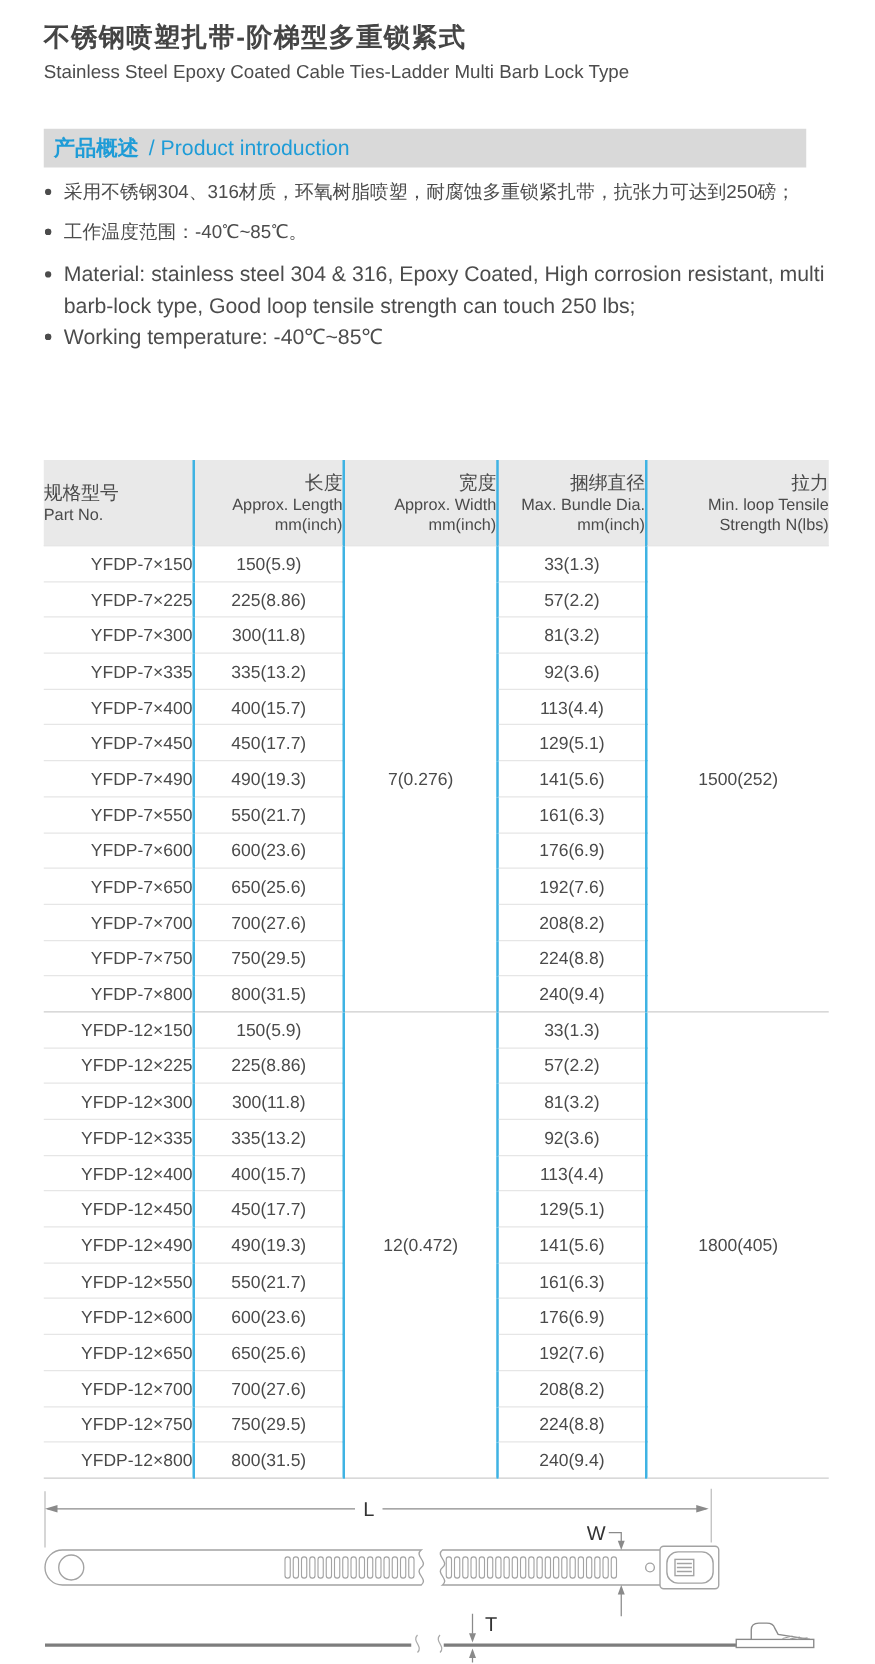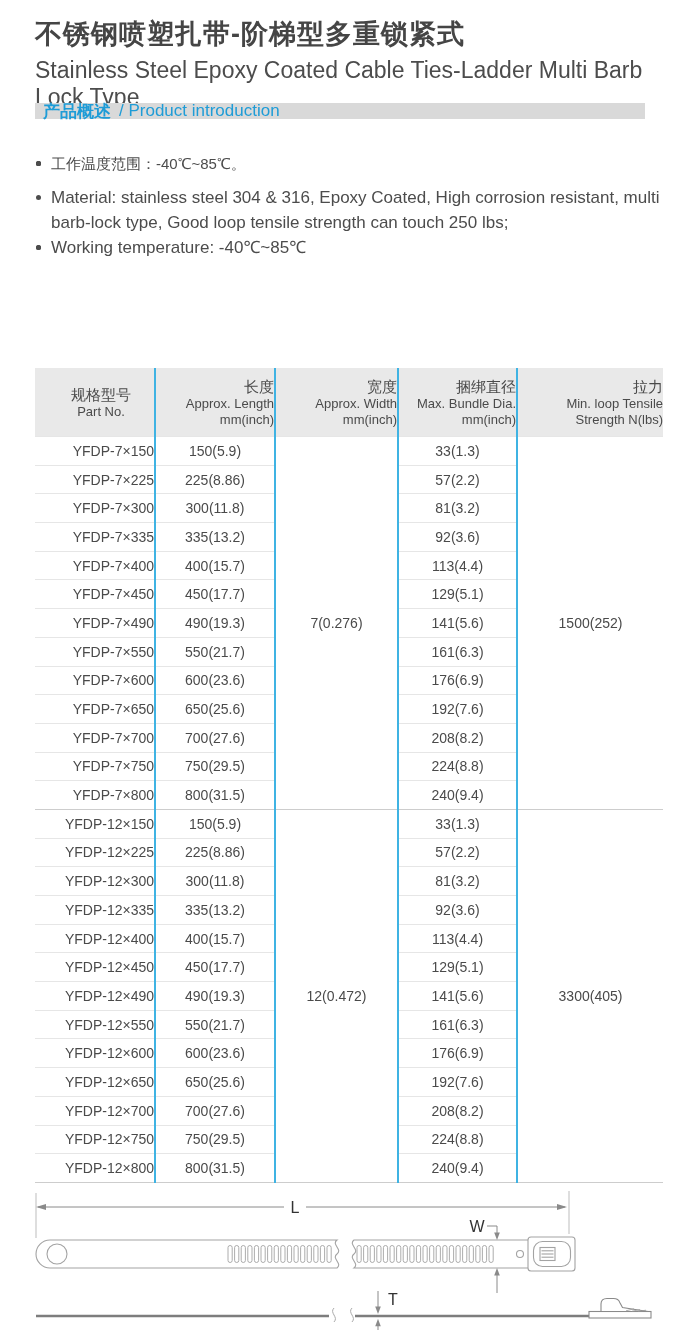--- a/index.html
+++ b/index.html
@@ -3,26 +3,26 @@
 <meta charset="utf-8">
 <style>
   html,body { margin:0; padding:0; background:#fff; }
   .page {
     position:relative; width:700px; height:1331px; background:#ffffff;
     font-family:"Liberation Sans", sans-serif; overflow:hidden;
   }
 
   
   .titles { position:absolute; left:35px; top:16px; width:645px; }
-  .title-zh { margin:0; font-size:27px; font-weight:600; color:#454545; letter-spacing:1px; }
-  .title-en { margin:5px 0 16px 0; font-size:23px; font-weight:400; color:#4c4c4c; }
+  .title-zh { margin:0; font-size:21px; font-weight:600; color:#454545; letter-spacing:1px; }
+  .title-en { margin:5px 0 16px 0; font-size:15px; font-weight:400; color:#4c4c4c; }
 
   
   .section-bar {
-    position:absolute; left:35px; top:103px; width:610px; height:16px;
+    position:absolute; left:35px; top:103px; width:610px; height:31px;
     background:#d9d9d9; display:flex; align-items:center; padding-left:8px; box-sizing:border-box;
   }
   .section-bar .zh { color:#1e9cd7; font-size:17px; font-weight:700; }
   .section-bar .en { color:#1e9cd7; font-size:17px; font-weight:400; margin-left:8px; }
 
   
   .bullets { position:absolute; left:35px; top:143px; width:645px; }
   .bullets ul { list-style:none; margin:0; padding:0; }
   .bullets li { position:relative; padding-left:16px; color:#4c4c4c; }
   .bullets .dot { position:absolute; left:1px; width:5px; height:5px; background:#4c4c4c; border-radius:50%; }
@@ -37,21 +37,21 @@
     position:absolute; left:35px; top:368px; width:628px;
     border-collapse:collapse; table-layout:fixed;
   }
   table.spec th {
     background:#e9e9e9; font-weight:400; color:#4a4a4a;
     height:68px; vertical-align:middle; text-align:right; padding:0;
     border-bottom:1px solid #e6e6e6;
   }
   table.spec th .h-zh { display:block; font-size:15px; line-height:19px; }
   table.spec th .h-en { display:block; font-size:13px; line-height:16px; }
-  table.spec th.c1 { text-align:center; padding-left:13px; }
+  table.spec th.c1 { text-align:left; }
   table.spec td {
     height:27.7px; padding:0; font-size:14px; color:#4a4a4a; text-align:center;
     white-space:nowrap; overflow:hidden;
   }
   table.spec td.c1 { text-align:right; padding-left:13px; }
   .vline { border-left:2px solid #3fb3e3; }
   td.rsep { border-bottom:1px solid #e6e6e6; }
   td.gsep { border-bottom:1px solid #cdcdcd; }
 
   
@@ -68,21 +68,21 @@
     <h2 class="title-en">Stainless Steel Epoxy Coated Cable Ties-Ladder Multi Barb Lock Type</h2>
   </div>
 
   <div class="section-bar">
     <span class="zh">产品概述</span>
     <span class="en">/ Product introduction</span>
   </div>
 
   <div class="bullets">
     <ul class="bullets-zh">
-      <li><span class="dot"></span></li>
+      <li><span class="dot"></span><span>采用不锈钢304、316材质，环氧树脂喷塑，耐腐蚀多重锁紧扎带，抗张力可达到250磅；</span></li>
       <li><span class="dot"></span></li>
       <li><span class="dot"></span><span>工作温度范围：-40℃~85℃。</span></li>
     </ul>
     <ul class="bullets-en">
       <li><span class="dot"></span><span>Material: stainless steel 304 &amp; 316, Epoxy Coated, High corrosion resistant, multi barb-lock type, Good loop tensile strength can touch 250 lbs;</span></li>
       <li><span class="dot"></span></li>
       <li><span class="dot"></span><span>Working temperature: -40℃~85℃</span></li>
     </ul>
   </div>
 
@@ -188,21 +188,21 @@
         <tr>
           <td class="c1 gsep">YFDP-7×800</td>
           <td class="vline gsep">800(31.5)</td>
           <td class="vline gsep">240(9.4)</td>
         </tr>
         <tr>
           <td class="c1 rsep">YFDP-12×150</td>
           <td class="vline rsep">150(5.9)</td>
           <td class="vline gsep" rowspan="13">12(0.472)</td>
           <td class="vline rsep">33(1.3)</td>
-          <td class="vline gsep" rowspan="13">3300(405)</td>
+          <td class="vline gsep" rowspan="13">1800(405)</td>
         </tr>
         <tr>
           <td class="c1 rsep">YFDP-12×225</td>
           <td class="vline rsep">225(8.86)</td>
           <td class="vline rsep">57(2.2)</td>
         </tr>
         <tr>
           <td class="c1 rsep">YFDP-12×300</td>
           <td class="vline rsep">300(11.8)</td>
           <td class="vline rsep">81(3.2)</td>

